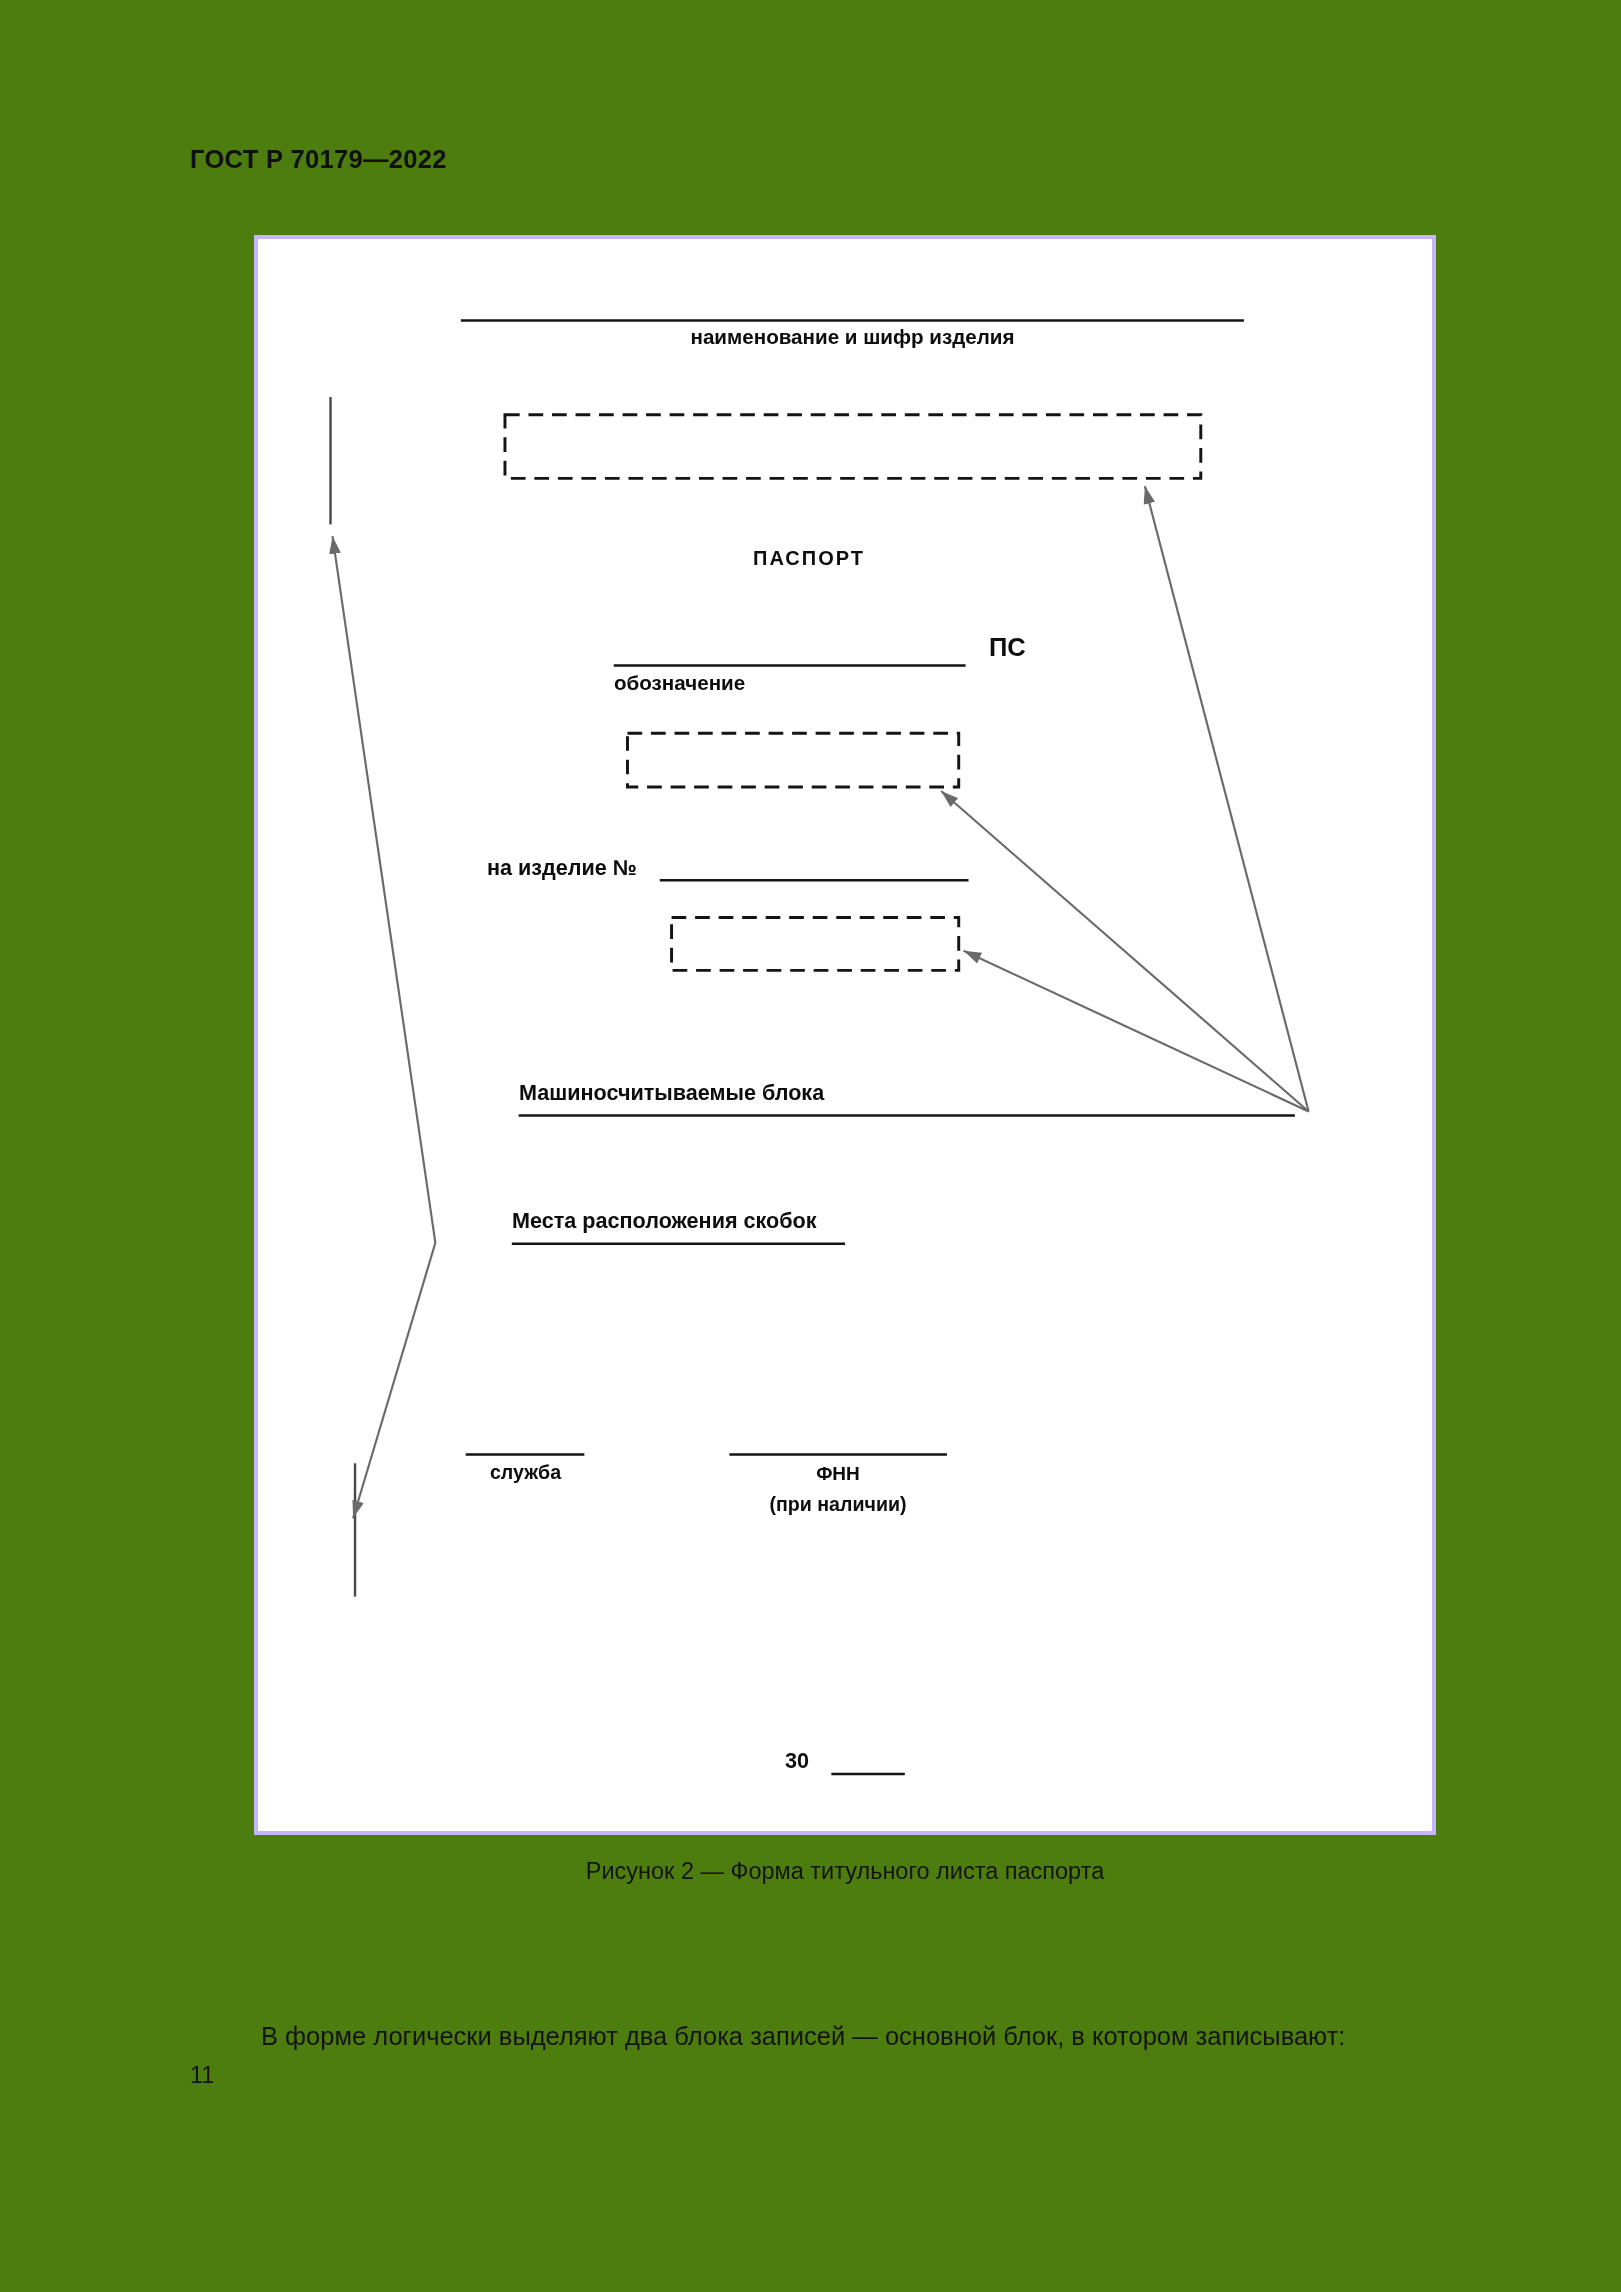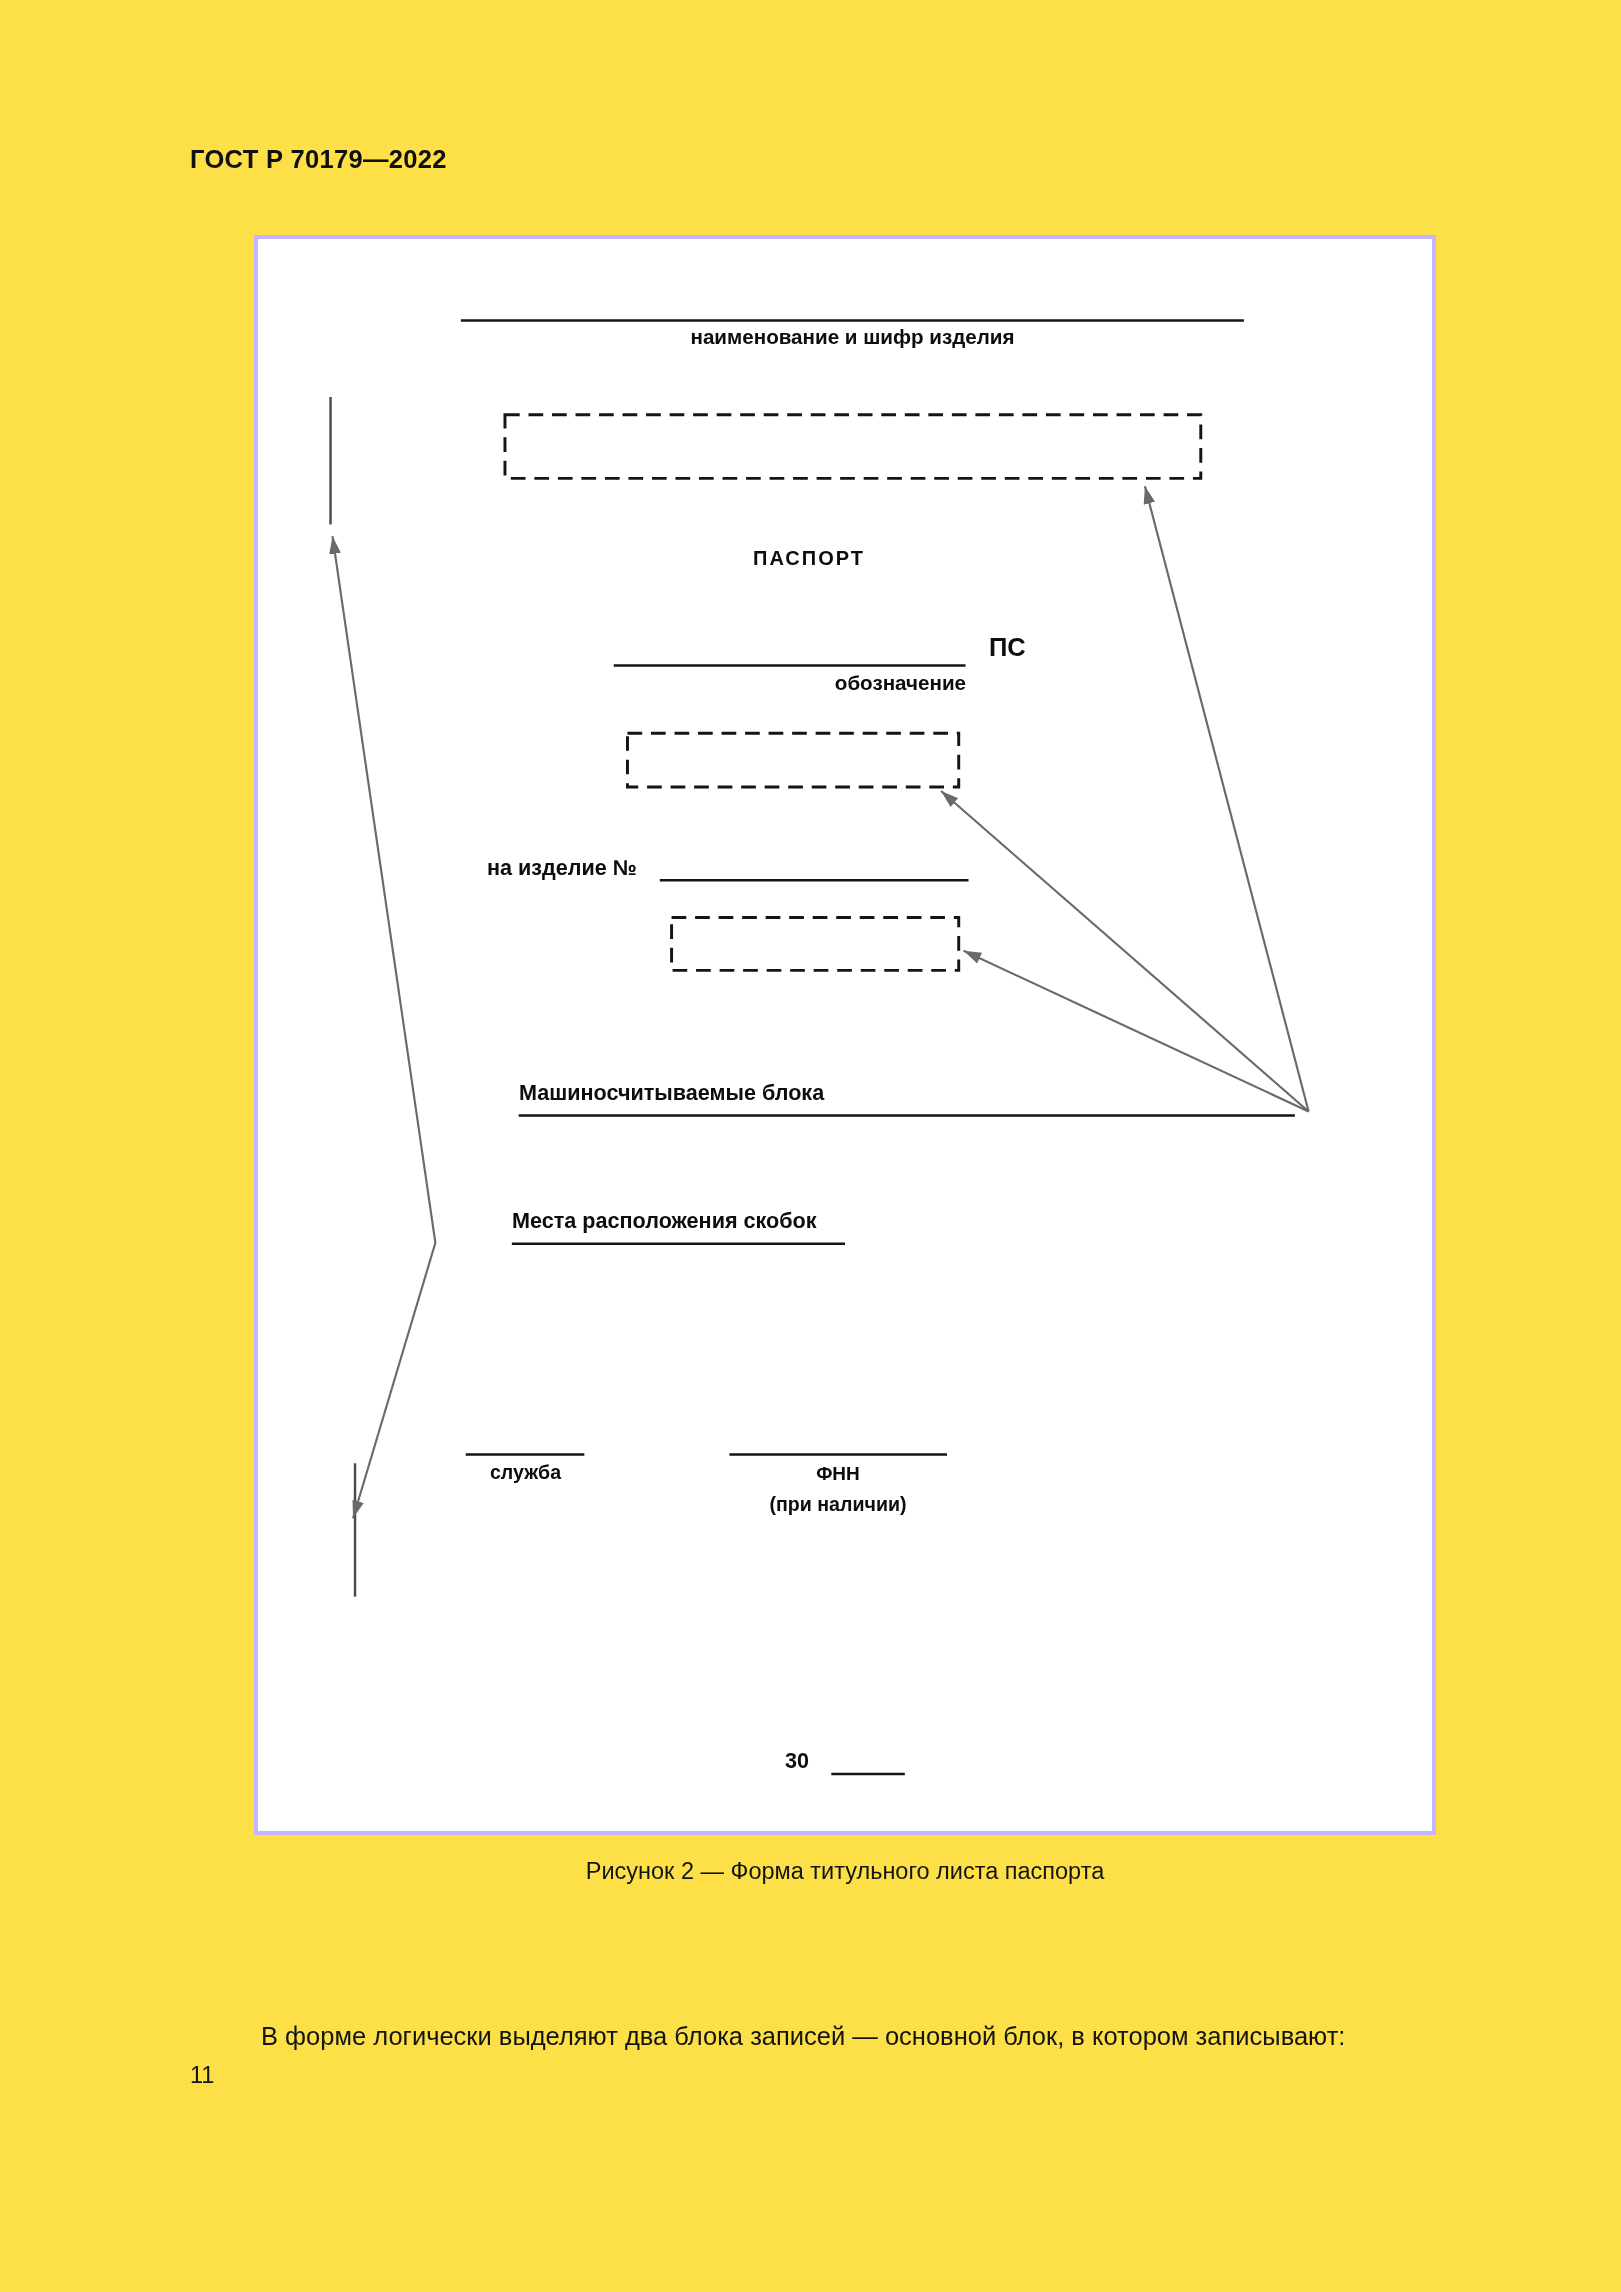--- a/index.html
+++ b/index.html
@@ -2,21 +2,21 @@
 <html><head>
 <meta charset="utf-8">
 <style>
   * { margin: 0; padding: 0; box-sizing: border-box; }
   html, body { background: #e8e8e8; }
   body { font-family: "Liberation Sans", sans-serif; color: #111; }
   .page {
     position: relative;
     width: 1621px;
     height: 2293px;
-    background: #fde047;
+    background: #4d7c0f;
     margin: 0 auto;
     overflow: hidden;
   }
   .abs { position: absolute; }
 
   .doc-header {
     left: 190px; top: 145px;
     font-size: 25.5px; font-weight: bold; color: #101010;
     letter-spacing: 0.3px;
   }
@@ -27,21 +27,21 @@
     border: 4px solid #c4b5fd;
     background: #ffffff;
   }
   .figure-frame svg { position: absolute; left: 0; top: 0; }
 
   .flabel { position: absolute; font-weight: bold; color: #0d0d0d; white-space: nowrap; }
 
   .l-name-caption   { left: 203px;  top: 86px;   width: 783px; text-align: center; font-size: 20.6px; }
   .l-title          { left: 399px;  top: 308px;  width: 304px; text-align: center; font-size: 20px; letter-spacing: 2px; }
   .l-ps             { left: 731px;  top: 394px;  font-size: 25.5px; }
-  .l-designation    { left: 356px;  top: 432px;  width: 352px; text-align: right; font-size: 20.6px; }
+  .l-designation    { left: 356px;  top: 432px;  width: 352px; text-align: left; font-size: 20.6px; }
   .l-product-no     { left: 229px;  top: 616px;  font-size: 21.6px; }
   .l-machine-zones  { left: 261px;  top: 841px;  font-size: 21.6px; }
   .l-staples        { left: 254px;  top: 969px;  font-size: 21.6px; }
   .l-service        { left: 208px;  top: 1222px; width: 119px; text-align: center; font-size: 19.6px; }
   .l-fnn            { left: 471px;  top: 1224px; width: 218px; text-align: center; font-size: 19px; }
   .l-fnn-note       { left: 442px;  top: 1254px; width: 276px; text-align: center; font-size: 19.6px; white-space: normal; }
   .l-year           { left: 527px;  top: 1509px; font-size: 21.6px; }
 
   .fig-caption {
     left: 254px; top: 1858px; width: 1182px;

